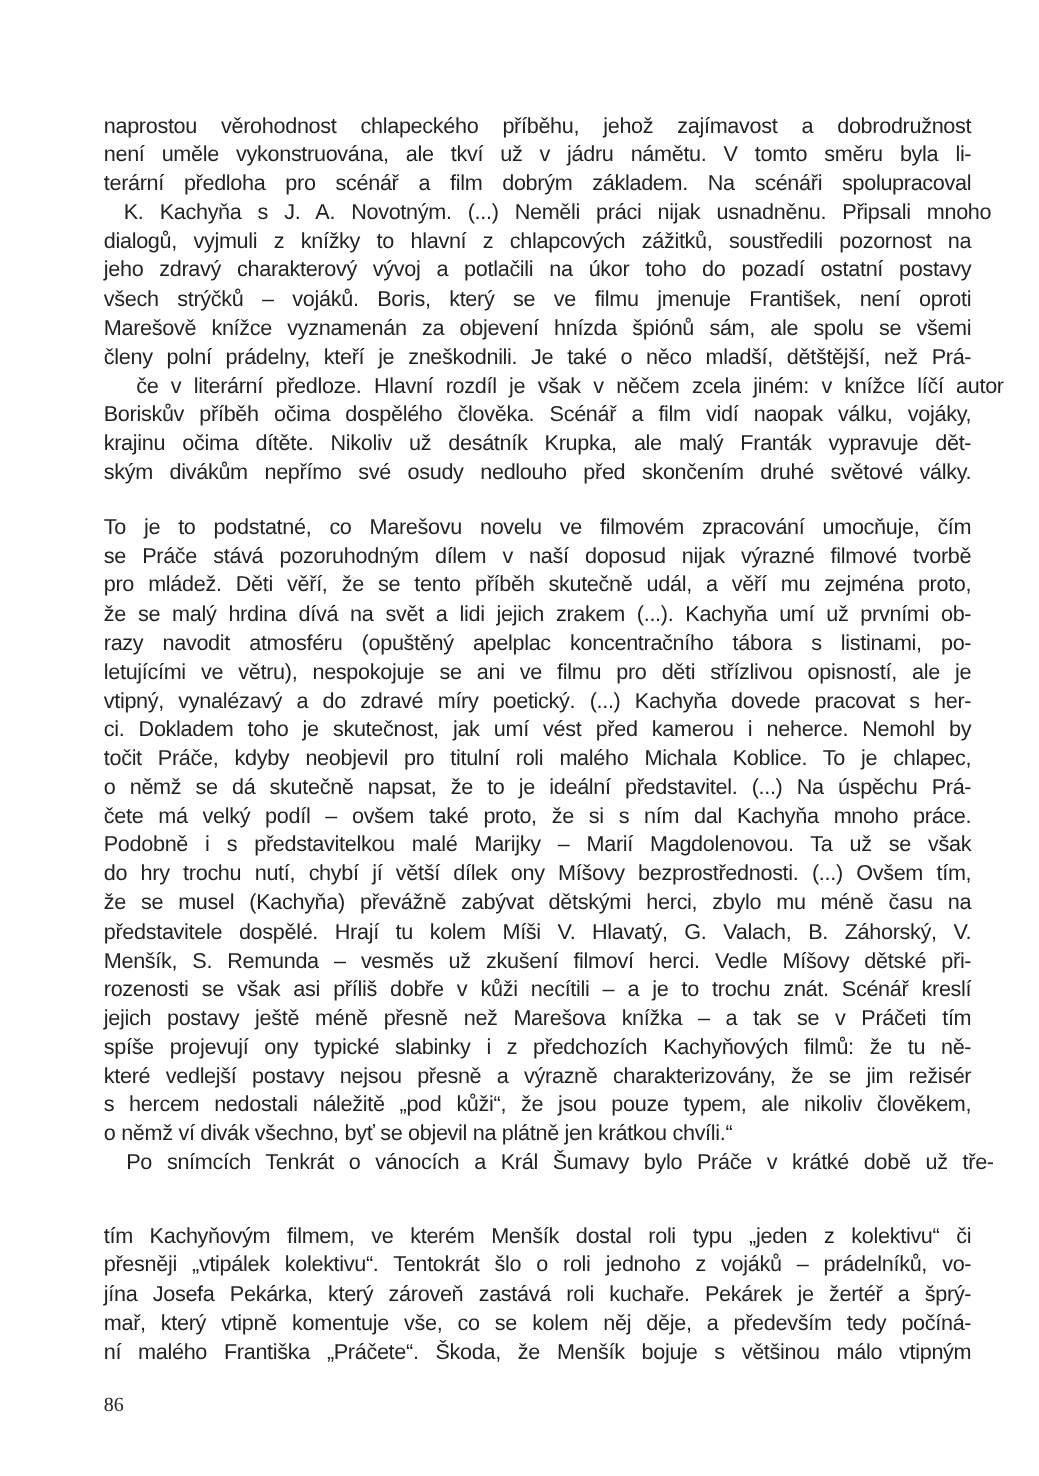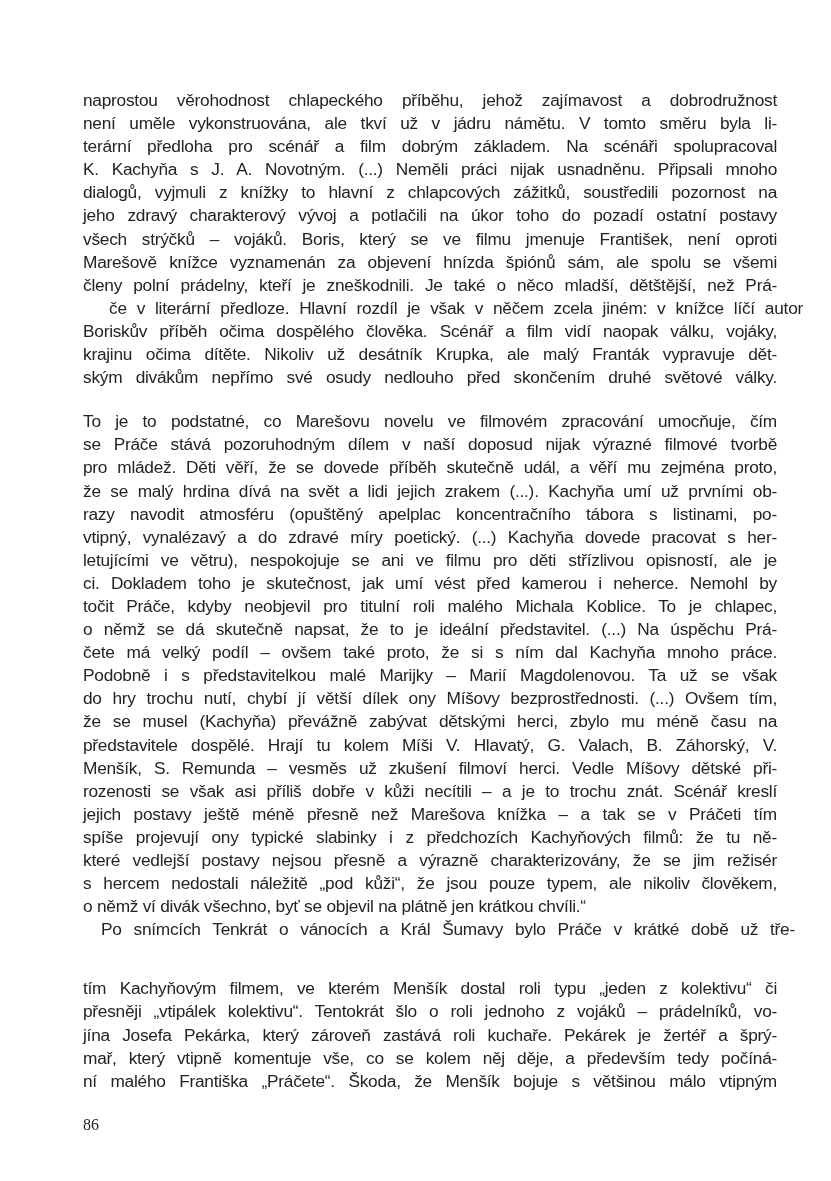--- a/index.html
+++ b/index.html
@@ -57,37 +57,37 @@
     }
   </style>
 </head>
 <body>
 
 <div class="page">
   <div class="text-block" id="text-block">
       <span class="line" style="white-space: normal; width: 100%;">naprostou věrohodnost chlapeckého příběhu, jehož zajímavost a dobrodružnost</span>
       <span class="line" style="white-space: normal; width: 100%;">není uměle vykonstruována, ale tkví už v jádru námětu. V tomto směru byla li-</span>
       <span class="line" style="white-space: normal; width: 100%;">terární předloha pro scénář a film dobrým základem. Na scénáři spolupracoval</span>
-      <span class="line" style="white-space: normal; width: 100%;">K. Kachyňa s J. A. Novotným. (...) Neměli práci nijak usnadněnu. Připsali mnoho</span>
+      <span class="line" style="white-space: normal; width: 100%; margin-left: 16px;">K. Kachyňa s J. A. Novotným. (...) Neměli práci nijak usnadněnu. Připsali mnoho</span>
       <span class="line" style="white-space: normal; width: 100%;">dialogů, vyjmuli z knížky to hlavní z chlapcových zážitků, soustředili pozornost na</span>
       <span class="line" style="white-space: normal; width: 100%;">jeho zdravý charakterový vývoj a potlačili na úkor toho do pozadí ostatní postavy</span>
       <span class="line" style="white-space: normal; width: 100%;">všech strýčků – vojáků. Boris, který se ve filmu jmenuje František, není oproti</span>
       <span class="line" style="white-space: normal; width: 100%;">Marešově knížce vyznamenán za objevení hnízda špiónů sám, ale spolu se všemi</span>
       <span class="line" style="white-space: normal; width: 100%;">členy polní prádelny, kteří je zneškodnili. Je také o něco mladší, dětštější, než Prá-</span>
       <span class="line" style="white-space: normal; width: 100%; margin-left: 26px;">če v literární předloze. Hlavní rozdíl je však v něčem zcela jiném: v knížce líčí autor</span>
       <span class="line" style="white-space: normal; width: 100%;">Boriskův příběh očima dospělého člověka. Scénář a film vidí naopak válku, vojáky,</span>
       <span class="line" style="white-space: normal; width: 100%;">krajinu očima dítěte. Nikoliv už desátník Krupka, ale malý Franták vypravuje dět-</span>
       <span class="line" style="white-space: normal; width: 100%;">ským divákům nepřímo své osudy nedlouho před skončením druhé světové války.</span>
       <span class="line" style="white-space: normal; width: 100%; margin-top: 21px;">To je to podstatné, co Marešovu novelu ve filmovém zpracování umocňuje, čím</span>
       <span class="line" style="white-space: normal; width: 100%;">se Práče stává pozoruhodným dílem v naší doposud nijak výrazné filmové tvorbě</span>
-      <span class="line" style="white-space: normal; width: 100%;">pro mládež. Děti věří, že se dovede příběh skutečně udál, a věří mu zejména proto,</span>
+      <span class="line" style="white-space: normal; width: 100%;">pro mládež. Děti věří, že se tento příběh skutečně udál, a věří mu zejména proto,</span>
       <span class="line" style="white-space: normal; width: 100%;">že se malý hrdina dívá na svět a lidi jejich zrakem (...). Kachyňa umí už prvními ob-</span>
       <span class="line" style="white-space: normal; width: 100%;">razy navodit atmosféru (opuštěný apelplac koncentračního tábora s listinami, po-</span>
+      <span class="line" style="white-space: normal; width: 100%;">letujícími ve větru), nespokojuje se ani ve filmu pro děti střízlivou opisností, ale je</span>
       <span class="line" style="white-space: normal; width: 100%;">vtipný, vynalézavý a do zdravé míry poetický. (...) Kachyňa dovede pracovat s her-</span>
-      <span class="line" style="white-space: normal; width: 100%;">letujícími ve větru), nespokojuje se ani ve filmu pro děti střízlivou opisností, ale je</span>
       <span class="line" style="white-space: normal; width: 100%;">ci. Dokladem toho je skutečnost, jak umí vést před kamerou i neherce. Nemohl by</span>
       <span class="line" style="white-space: normal; width: 100%;">točit Práče, kdyby neobjevil pro titulní roli malého Michala Koblice. To je chlapec,</span>
       <span class="line" style="white-space: normal; width: 100%;">o němž se dá skutečně napsat, že to je ideální představitel. (...) Na úspěchu Prá-</span>
       <span class="line" style="white-space: normal; width: 100%;">čete má velký podíl – ovšem také proto, že si s ním dal Kachyňa mnoho práce.</span>
       <span class="line" style="white-space: normal; width: 100%;">Podobně i s představitelkou malé Marijky – Marií Magdolenovou. Ta už se však</span>
       <span class="line" style="white-space: normal; width: 100%;">do hry trochu nutí, chybí jí větší dílek ony Míšovy bezprostřednosti. (...) Ovšem tím,</span>
       <span class="line" style="white-space: normal; width: 100%;">že se musel (Kachyňa) převážně zabývat dětskými herci, zbylo mu méně času na</span>
       <span class="line" style="white-space: normal; width: 100%;">představitele dospělé. Hrají tu kolem Míši V. Hlavatý, G. Valach, B. Záhorský, V.</span>
       <span class="line" style="white-space: normal; width: 100%;">Menšík, S. Remunda – vesměs už zkušení filmoví herci. Vedle Míšovy dětské při-</span>
       <span class="line" style="white-space: normal; width: 100%;">rozenosti se však asi příliš dobře v kůži necítili – a je to trochu znát. Scénář kreslí</span>

